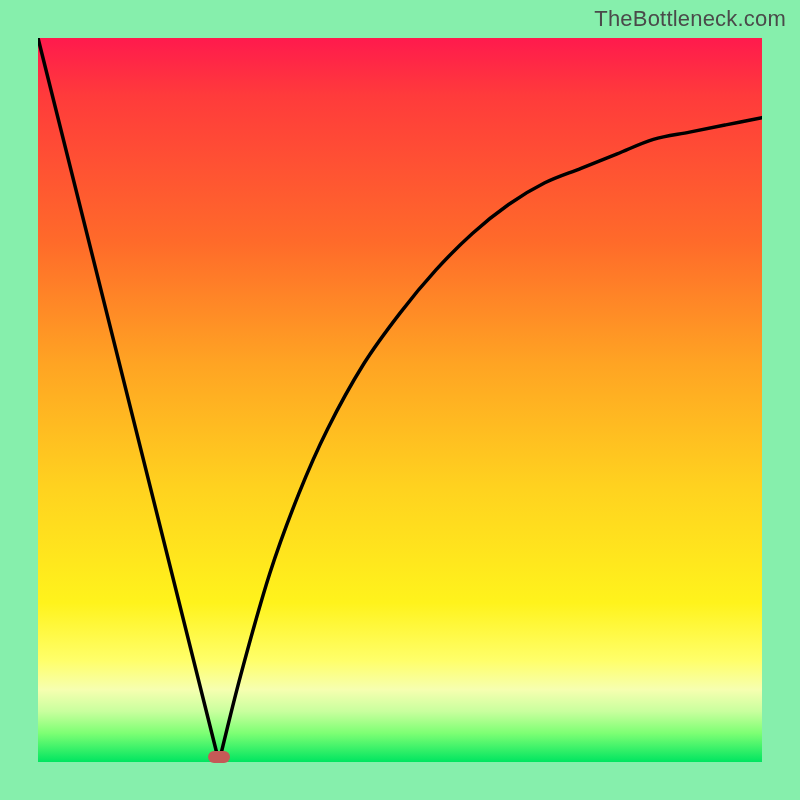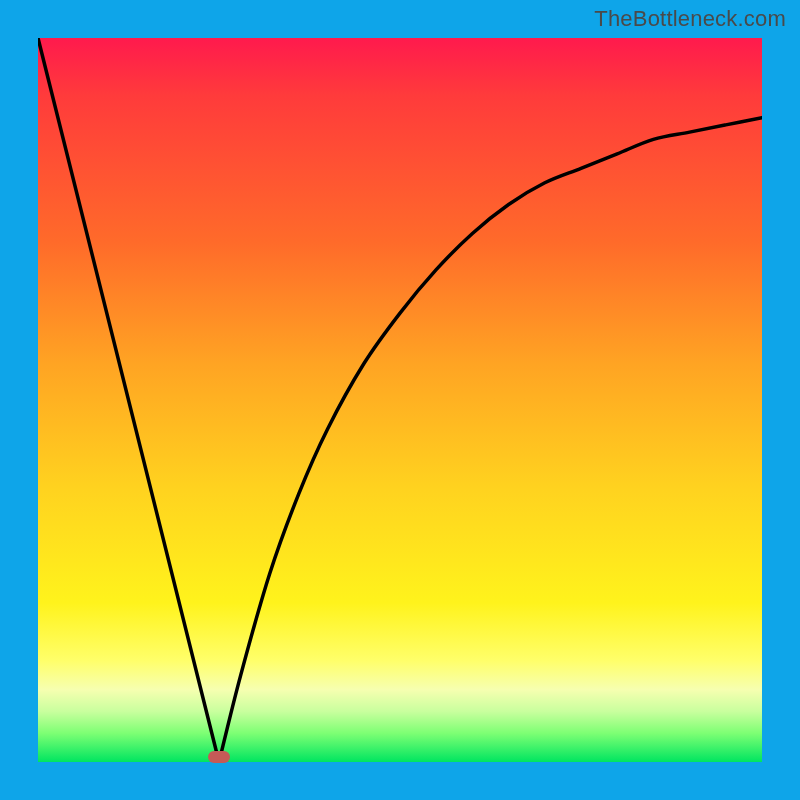--- a/index.html
+++ b/index.html
@@ -10,21 +10,21 @@
     background: #000;
     overflow: hidden;
     font-family: Arial, Helvetica, sans-serif;
   }
   .frame {
     position: absolute;
     top: 0;
     left: 0;
     width: 800px;
     height: 800px;
-    background: #0ea5e9;
+    background: #86efac;
   }
   .plot {
     position: absolute;
     top: 38px;
     left: 38px;
     width: 724px;
     height: 724px;
     
     background: linear-gradient(
       to bottom,

